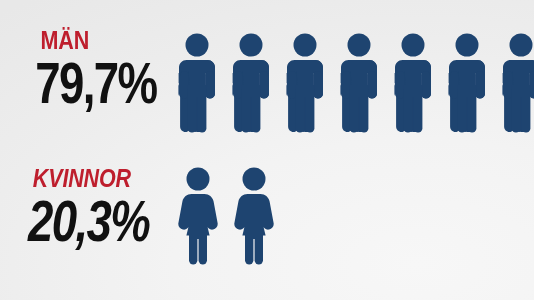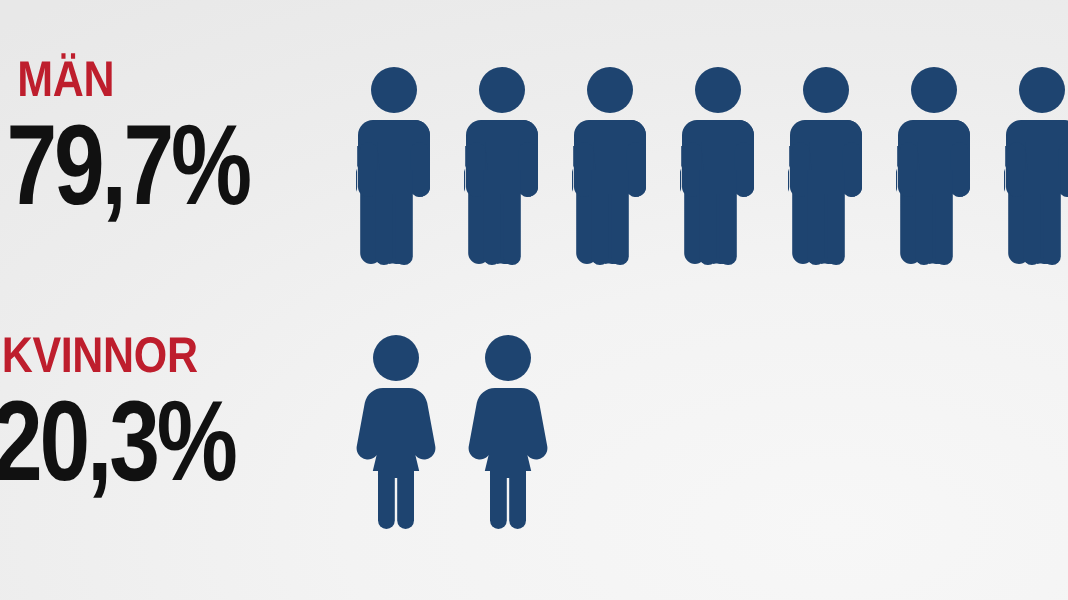--- a/index.html
+++ b/index.html
@@ -25,23 +25,24 @@
         #f3f3f3 38%,
         #ededed 68%,
         #e8e8e8 100%);
   }
 
   
   .label-block {
     position: absolute;
     left: 0;
     width: 170px;
+    padding-left: 32px;
   }
   #men-block   { top: 28px; }
-  #women-block { top: 166px; }
+  #women-block { top: 166px; font-style: italic; }
 
   .group-name {
     font-family: "Liberation Sans Narrow", "Liberation Sans", sans-serif;
     font-weight: bold;
     font-size: 25px;
     line-height: 1;
     letter-spacing: -0.2px;
     transform: scaleX(0.86);
     transform-origin: left center;
     white-space: nowrap;

